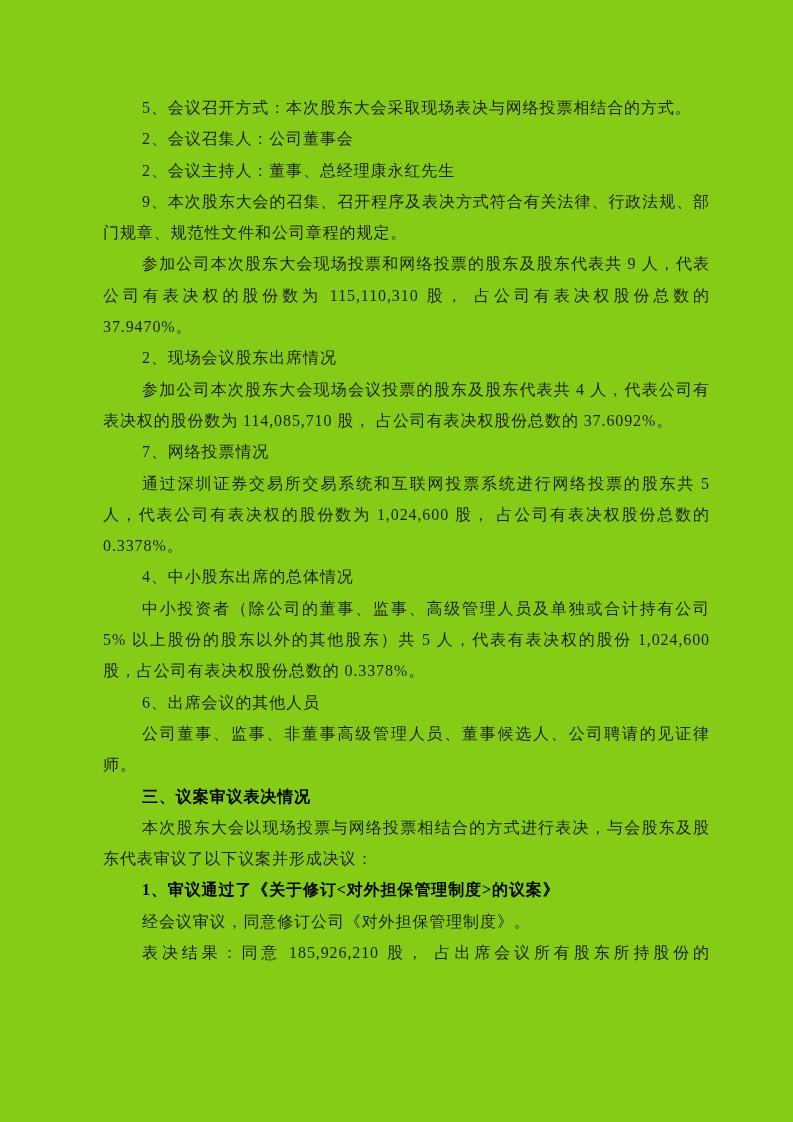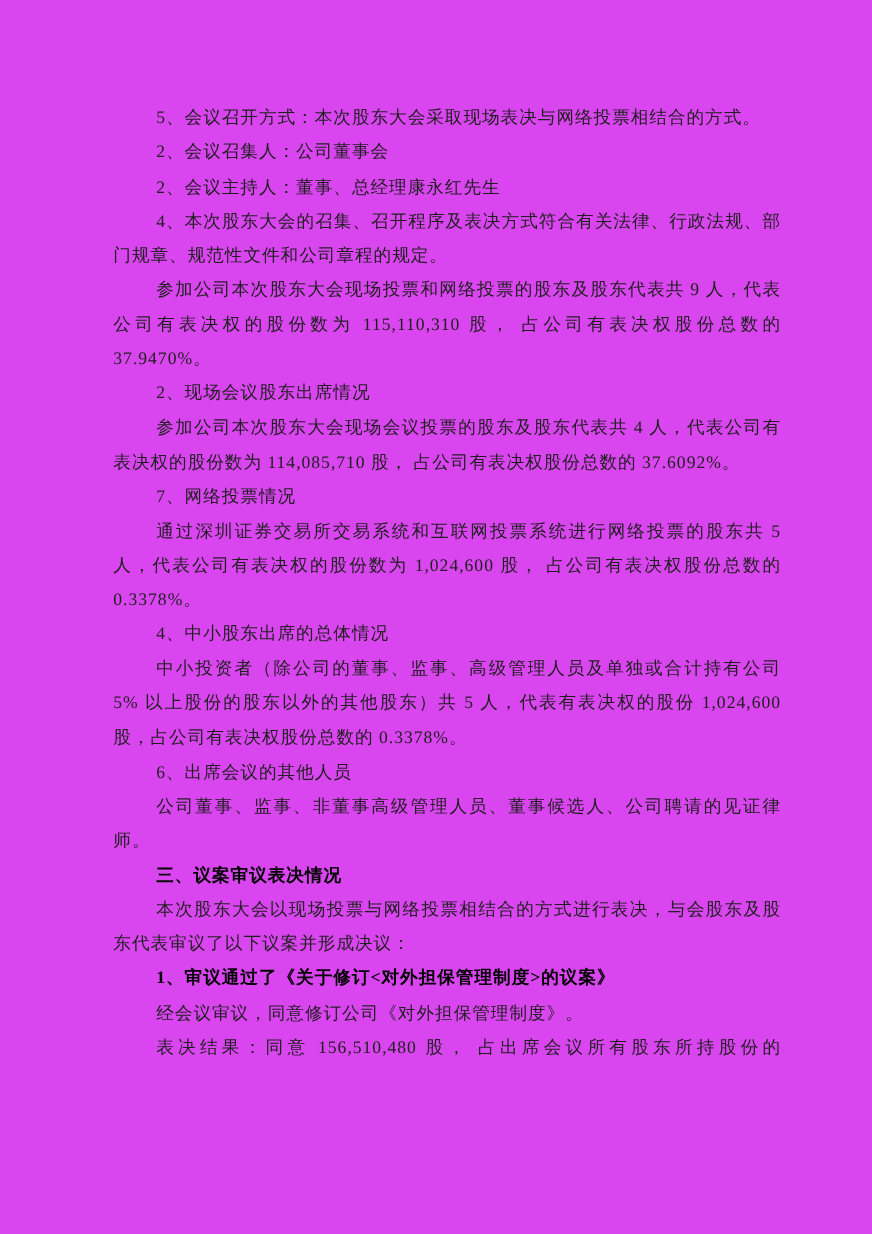--- a/index.html
+++ b/index.html
@@ -9,21 +9,21 @@
   }
   body {
     width: 793px;
     height: 1122px;
     font-family: "Liberation Serif", "DejaVu Serif", serif;
   }
   .page {
     position: relative;
     width: 793px;
     height: 1122px;
-    background: #d946ef;
+    background: #84cc16;
     overflow: hidden;
   }
   .doc-body {
     position: absolute;
     left: 103px;
     top: 92px;
     width: 607px;
     color: #1f1f1f;
     font-size: 16px;
     line-height: 31.3px;
@@ -45,29 +45,29 @@
   }
 </style>
 </head>
 <body>
 
 <div class="page">
   <div class="doc-body">
     <p>5、会议召开方式：本次股东大会采取现场表决与网络投票相结合的方式。</p>
     <p>2、会议召集人：公司董事会</p>
     <p>2、会议主持人：董事、总经理康永红先生</p>
-    <p>4、本次股东大会的召集、召开程序及表决方式符合有关法律、行政法规、部门规章、规范性文件和公司章程的规定。</p>
+    <p>9、本次股东大会的召集、召开程序及表决方式符合有关法律、行政法规、部门规章、规范性文件和公司章程的规定。</p>
     <p>参加公司本次股东大会现场投票和网络投票的股东及股东代表共 9 人，代表公司有表决权的股份数为 115,110,310 股， 占公司有表决权股份总数的 37.9470%。</p>
     <p>2、现场会议股东出席情况</p>
     <p>参加公司本次股东大会现场会议投票的股东及股东代表共 4 人，代表公司有表决权的股份数为 114,085,710 股， 占公司有表决权股份总数的 37.6092%。</p>
     <p>7、网络投票情况</p>
     <p>通过深圳证券交易所交易系统和互联网投票系统进行网络投票的股东共 5 人，代表公司有表决权的股份数为 1,024,600 股， 占公司有表决权股份总数的 0.3378%。</p>
     <p>4、中小股东出席的总体情况</p>
     <p>中小投资者（除公司的董事、监事、高级管理人员及单独或合计持有公司 5% 以上股份的股东以外的其他股东）共 5 人，代表有表决权的股份 1,024,600 股，占公司有表决权股份总数的 0.3378%。</p>
     <p>6、出席会议的其他人员</p>
     <p>公司董事、监事、非董事高级管理人员、董事候选人、公司聘请的见证律师。</p>
     <p class="b">三、议案审议表决情况</p>
     <p>本次股东大会以现场投票与网络投票相结合的方式进行表决，与会股东及股东代表审议了以下议案并形成决议：</p>
     <p class="b">1、审议通过了《关于修订&lt;对外担保管理制度&gt;的议案》</p>
     <p>经会议审议，同意修订公司《对外担保管理制度》。</p>
-    <p class="stretch">表决结果：同意 156,510,480 股， 占出席会议所有股东所持股份的</p>
+    <p class="stretch">表决结果：同意 185,926,210 股， 占出席会议所有股东所持股份的</p>
   </div>
 </div>
 
 </body></html>

